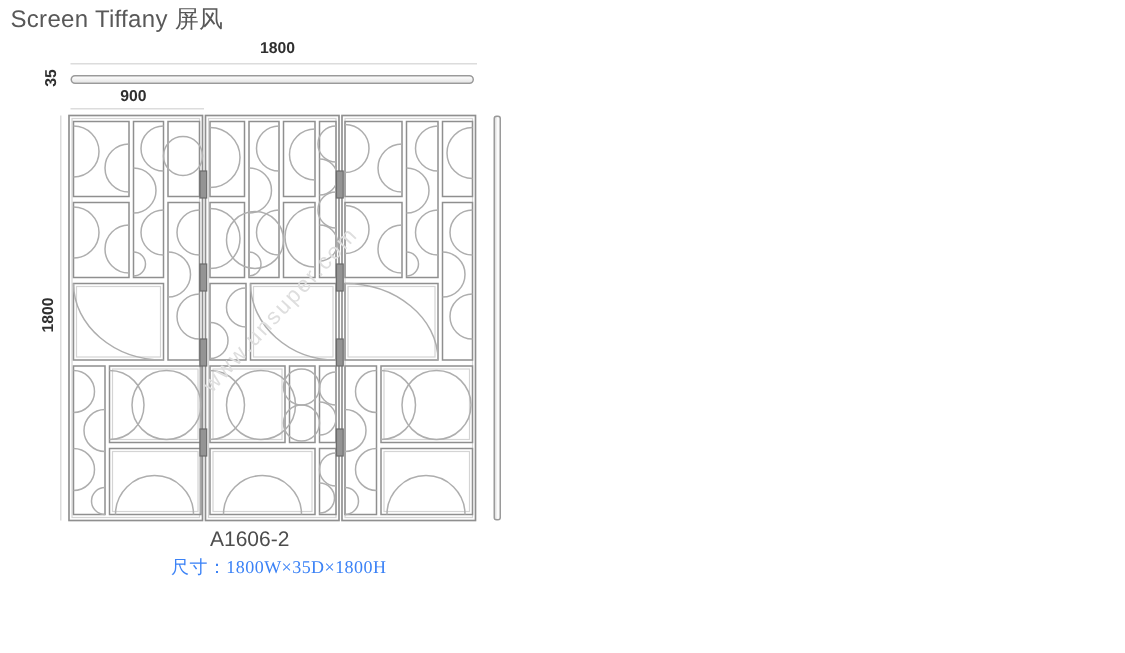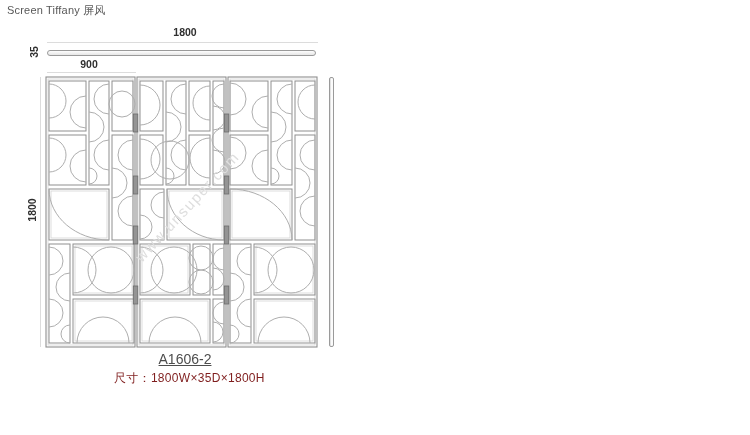--- a/index.html
+++ b/index.html
@@ -2,21 +2,21 @@
 <html><head>
 <meta charset="utf-8">
 <style>
   html,body{margin:0;padding:0;}
   body{
     width:750px;height:435px;background:#ffffff;position:relative;overflow:hidden;
     font-family:"Liberation Sans", sans-serif;
   }
   .abs{position:absolute;}
   .page-title{
-    left:7px;top:3px;font-size:11px;color:#585858;letter-spacing:0.2px;white-space:nowrap;
+    left:7px;top:3px;font-size:16px;color:#585858;letter-spacing:0.2px;white-space:nowrap;
   }
   .dim-label{
     font-size:10.5px;font-weight:700;color:#2f2f2f;text-align:center;white-space:nowrap;
   }
   .dim-line-h{height:1px;background:#dcdcdc;}
   .dim-line-v{width:1px;background:#dcdcdc;}
   .rot{transform:rotate(-90deg);transform-origin:center center;}
   .topview-bar{
     left:47px;top:50px;width:269px;height:6px;
     border:1px solid #9a9a9a;border-radius:3px;
@@ -29,25 +29,25 @@
     background:#fbfbfb;box-shadow:inset 1px 0 0 #e2e2e2;
     box-sizing:border-box;
   }
   .watermark{
     left:77px;top:198px;width:220px;text-align:center;
     transform:rotate(-47deg);transform-origin:center center;
     font-size:15px;color:#dedede;letter-spacing:1.5px;white-space:nowrap;
     user-select:none;
   }
   .product-code{
-    left:140px;top:351px;width:90px;text-align:center;
-    font-size:14px;color:#4d4d4d;white-space:nowrap;text-decoration:underline;
+    left:140px;top:351px;width:90px;text-align:left;
+    font-size:14px;color:#4d4d4d;white-space:nowrap;
   }
   .product-size{
-    left:114px;top:370px;font-size:12px;color:#7f1d1d;white-space:nowrap;letter-spacing:0.3px;
+    left:114px;top:370px;font-size:12px;color:#3b82f6;white-space:nowrap;letter-spacing:0.3px;font-family:Liberation Serif, serif;
   }
   svg .fr{fill:#ffffff;stroke:#8f8f8f;stroke-width:1.1;}
   svg .cf{fill:none;stroke:#8f8f8f;stroke-width:1;}
   svg .fi{fill:none;stroke:#d4d4d4;stroke-width:0.8;}
   svg .arc{fill:none;stroke:#aeaeae;stroke-width:1;}
   svg .hinge{fill:#949494;stroke:#6b6b6b;stroke-width:0.8;}
 </style>
 </head>
 <body>
 

